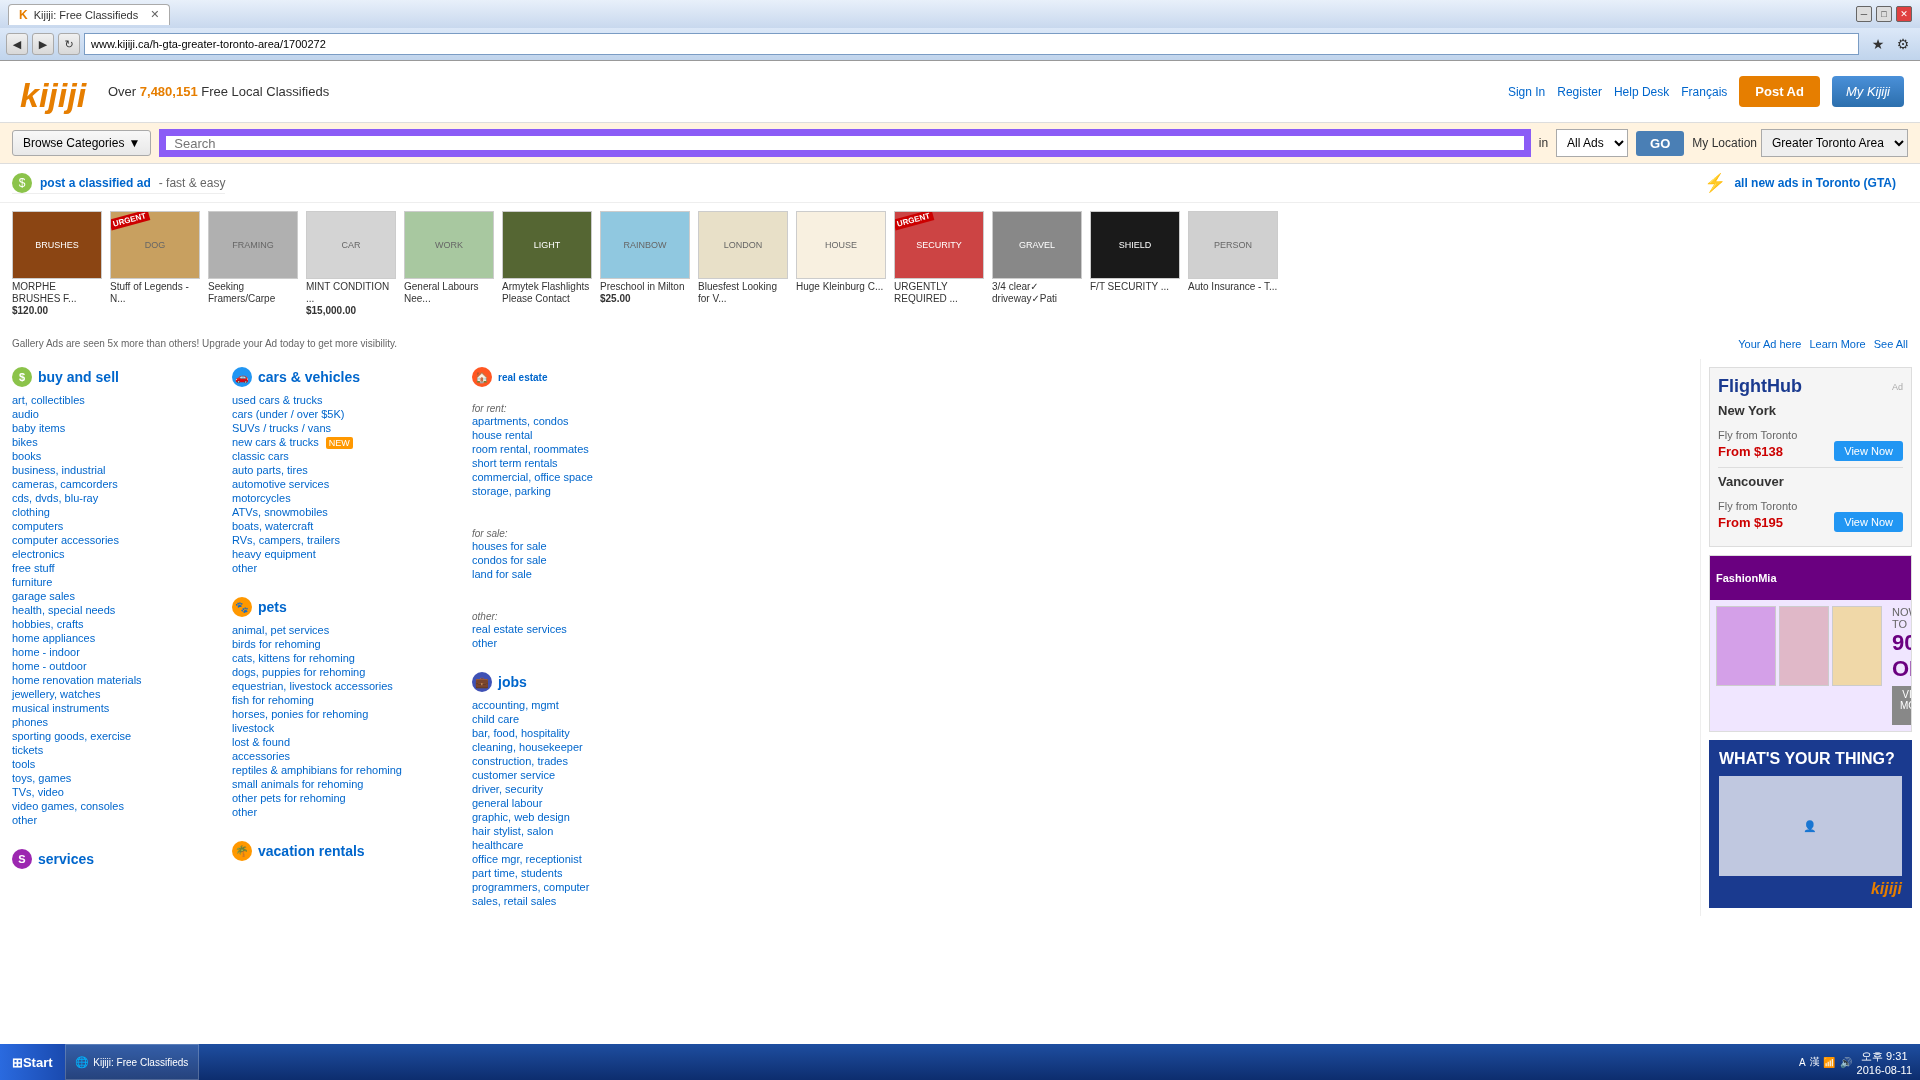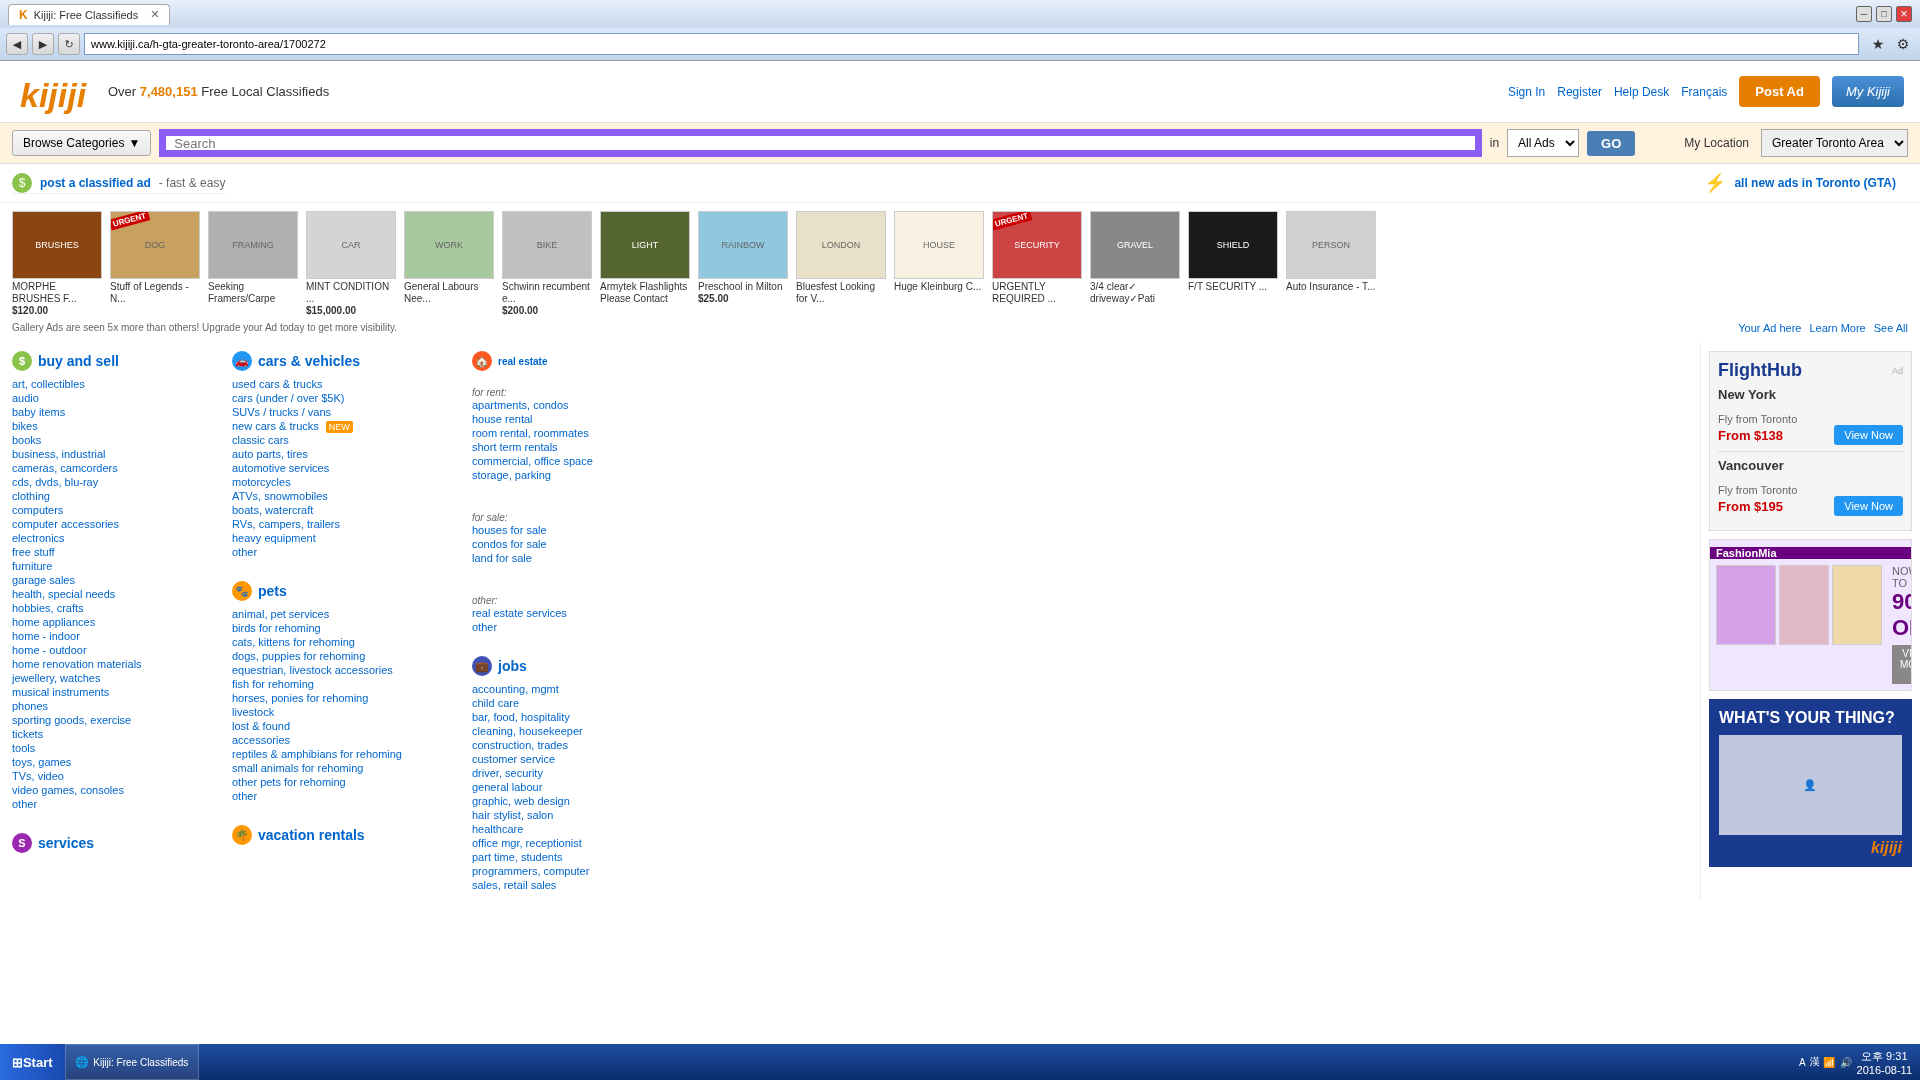--- a/index.html
+++ b/index.html
@@ -30,21 +30,21 @@
     .post-ad-btn { background: #e67e00; color: white; border: none; padding: 8px 16px; font-size: 13px; font-weight: bold; border-radius: 4px; cursor: pointer; }
     .my-kijiji-btn { background: linear-gradient(to bottom, #4a90d9, #2c6fad); color: white; border: none; padding: 8px 14px; font-size: 13px; border-radius: 4px; cursor: pointer; font-style: italic; }
 
     
     .search-bar { display: flex; align-items: center; padding: 6px 12px; background: #fff3e0; border-bottom: 1px solid #ddd; gap: 8px; }
     .browse-cat-btn { display: flex; align-items: center; gap: 4px; background: linear-gradient(to bottom, #f8f8f8, #e8e8e8); border: 1px solid #aaa; padding: 5px 10px; font-size: 12px; cursor: pointer; border-radius: 3px; }
     .search-input { flex: 1; height: 28px; border: 7px solid #8b5cf6; padding: 0 8px; font-size: 13px; }
     .in-label { font-size: 12px; color: #333; }
     .all-ads-select { height: 28px; border: 1px solid #aaa; padding: 0 6px; font-size: 12px; background: white; }
     .go-btn { background: #4a7fb5; color: white; border: none; padding: 5px 14px; font-size: 13px; font-weight: bold; cursor: pointer; border-radius: 3px; }
-    .location-area { display: flex; align-items: center; gap: 12px; font-size: 12px; margin-left: 41px; }
+    .location-area { display: flex; align-items: center; gap: 4px; font-size: 12px; }
     .location-select { height: 28px; border: 1px solid #aaa; padding: 0 6px; font-size: 12px; }
 
     
     .gallery-section { padding: 8px 12px; position: relative; }
     .gallery-items { display: flex; gap: 8px; overflow: hidden; }
     .gallery-item { width: 90px; cursor: pointer; flex-shrink: 0; }
     .gallery-thumb { width: 90px; height: 68px; background: #ddd; border: 1px solid #ccc; object-fit: cover; display: flex; align-items: center; justify-content: center; font-size: 10px; color: #666; overflow: hidden; position: relative; }
     .gallery-badge { position: absolute; top: 0; left: 0; background: #cc0000; color: white; font-size: 8px; font-weight: bold; padding: 1px 3px; transform: rotate(-15deg) translateX(-2px) translateY(2px); }
     .gallery-title { font-size: 10px; color: #333; margin-top: 2px; line-height: 1.2; }
     .gallery-price { font-size: 10px; color: #333; font-weight: bold; }
@@ -67,21 +67,21 @@
     
     .right-sidebar { width: 220px; padding: 8px; border-left: 1px solid #eee; }
     .flight-ad { background: #f5f5f5; border: 1px solid #ddd; padding: 8px; margin-bottom: 8px; }
     .flight-route { margin-bottom: 6px; }
     .flight-city { font-size: 13px; font-weight: bold; color: #333; }
     .flight-from { font-size: 11px; color: #666; margin-top: 11px; }
     .flight-price { font-size: 13px; color: #cc0000; font-weight: bold; }
     .flight-btn { background: #2196f3; color: white; border: none; padding: 4px 10px; font-size: 11px; cursor: pointer; border-radius: 3px; float: right; }
 
     .fashion-ad { background: #f0e6ff; border: 1px solid #ddd; margin-bottom: 8px; overflow: hidden; }
-    .fashion-banner { background: #6a0080; color: white; padding: 0 6px; font-size: 11px; font-weight: bold; margin-top: 7px; }
+    .fashion-banner { background: #6a0080; color: white; padding: 16px 6px; font-size: 11px; font-weight: bold; }
     .fashion-content { padding: 6px; display: flex; gap: 4px; }
     .fashion-img-placeholder { width: 60px; height: 80px; background: #d4a0e8; border: 1px solid #ccc; }
     .fashion-img-placeholder2 { width: 50px; height: 80px; background: #e8c0f0; border: 1px solid #ccc; }
 
     .kijiji-ad { background: #1a3a8f; color: white; padding: 10px; }
 
     
     .post-bar { display: flex; align-items: center; gap: 8px; padding: 4px 12px; background: #fff; border-bottom: 1px solid #eee; }
     .post-bar-icon { width: 20px; height: 20px; border-radius: 50%; background: #8bc34a; color: white; display: flex; align-items: center; justify-content: center; font-size: 12px; }
     .post-bar-link { color: #0066cc; font-size: 12px; font-weight: bold; cursor: pointer; }
@@ -214,27 +214,20 @@
       <div class="gallery-title">MINT CONDITION ...</div>
       <div class="gallery-price">$15,000.00</div>
     </div>
     <div class="gallery-item">
       <div class="gallery-thumb" style="background:#a8c8a0;">
         <span style="font-size:9px;">WORK</span>
       </div>
       <div class="gallery-title">General Labours Nee...</div>
     </div>
     <div class="gallery-item">
-      <div class="gallery-thumb" style="background:#c0c0c0;">
-        <span style="font-size:9px;">BIKE</span>
-      </div>
-      <div class="gallery-title">Schwinn recumbent e...</div>
-      <div class="gallery-price">$200.00</div>
-    </div>
-    <div class="gallery-item">
       <div class="gallery-thumb" style="background:#556633;">
         <span style="color:#fff;font-size:9px;">LIGHT</span>
       </div>
       <div class="gallery-title">Armytek Flashlights Please Contact</div>
     </div>
     <div class="gallery-item">
       <div class="gallery-thumb" style="background:#90c8e0;">
         <span style="font-size:9px;">RAINBOW</span>
       </div>
       <div class="gallery-title">Preschool in Milton</div>
@@ -271,21 +264,21 @@
       </div>
       <div class="gallery-title">F/T SECURITY ...</div>
     </div>
     <div class="gallery-item">
       <div class="gallery-thumb" style="background:#d0d0d0;">
         <span style="font-size:9px;">PERSON</span>
       </div>
       <div class="gallery-title">Auto Insurance - T...</div>
     </div>
   </div>
-  <div style="display:flex; justify-content:space-between; align-items:center; margin-top:4px;text-align:center;">
+  <div style="display:flex; justify-content:space-between; align-items:center; margin-top:20px;text-align:center;">
     <span class="gallery-note">Gallery Ads are seen 5x more than others! Upgrade your Ad today to get more visibility.</span>
     <div class="gallery-actions">
       <span class="gallery-action-link">Your Ad here</span>
       <span class="gallery-action-link">Learn More</span>
       <span class="gallery-action-link">See All</span>
     </div>
   </div>
 </div>
 
 <div style="display:flex;">

